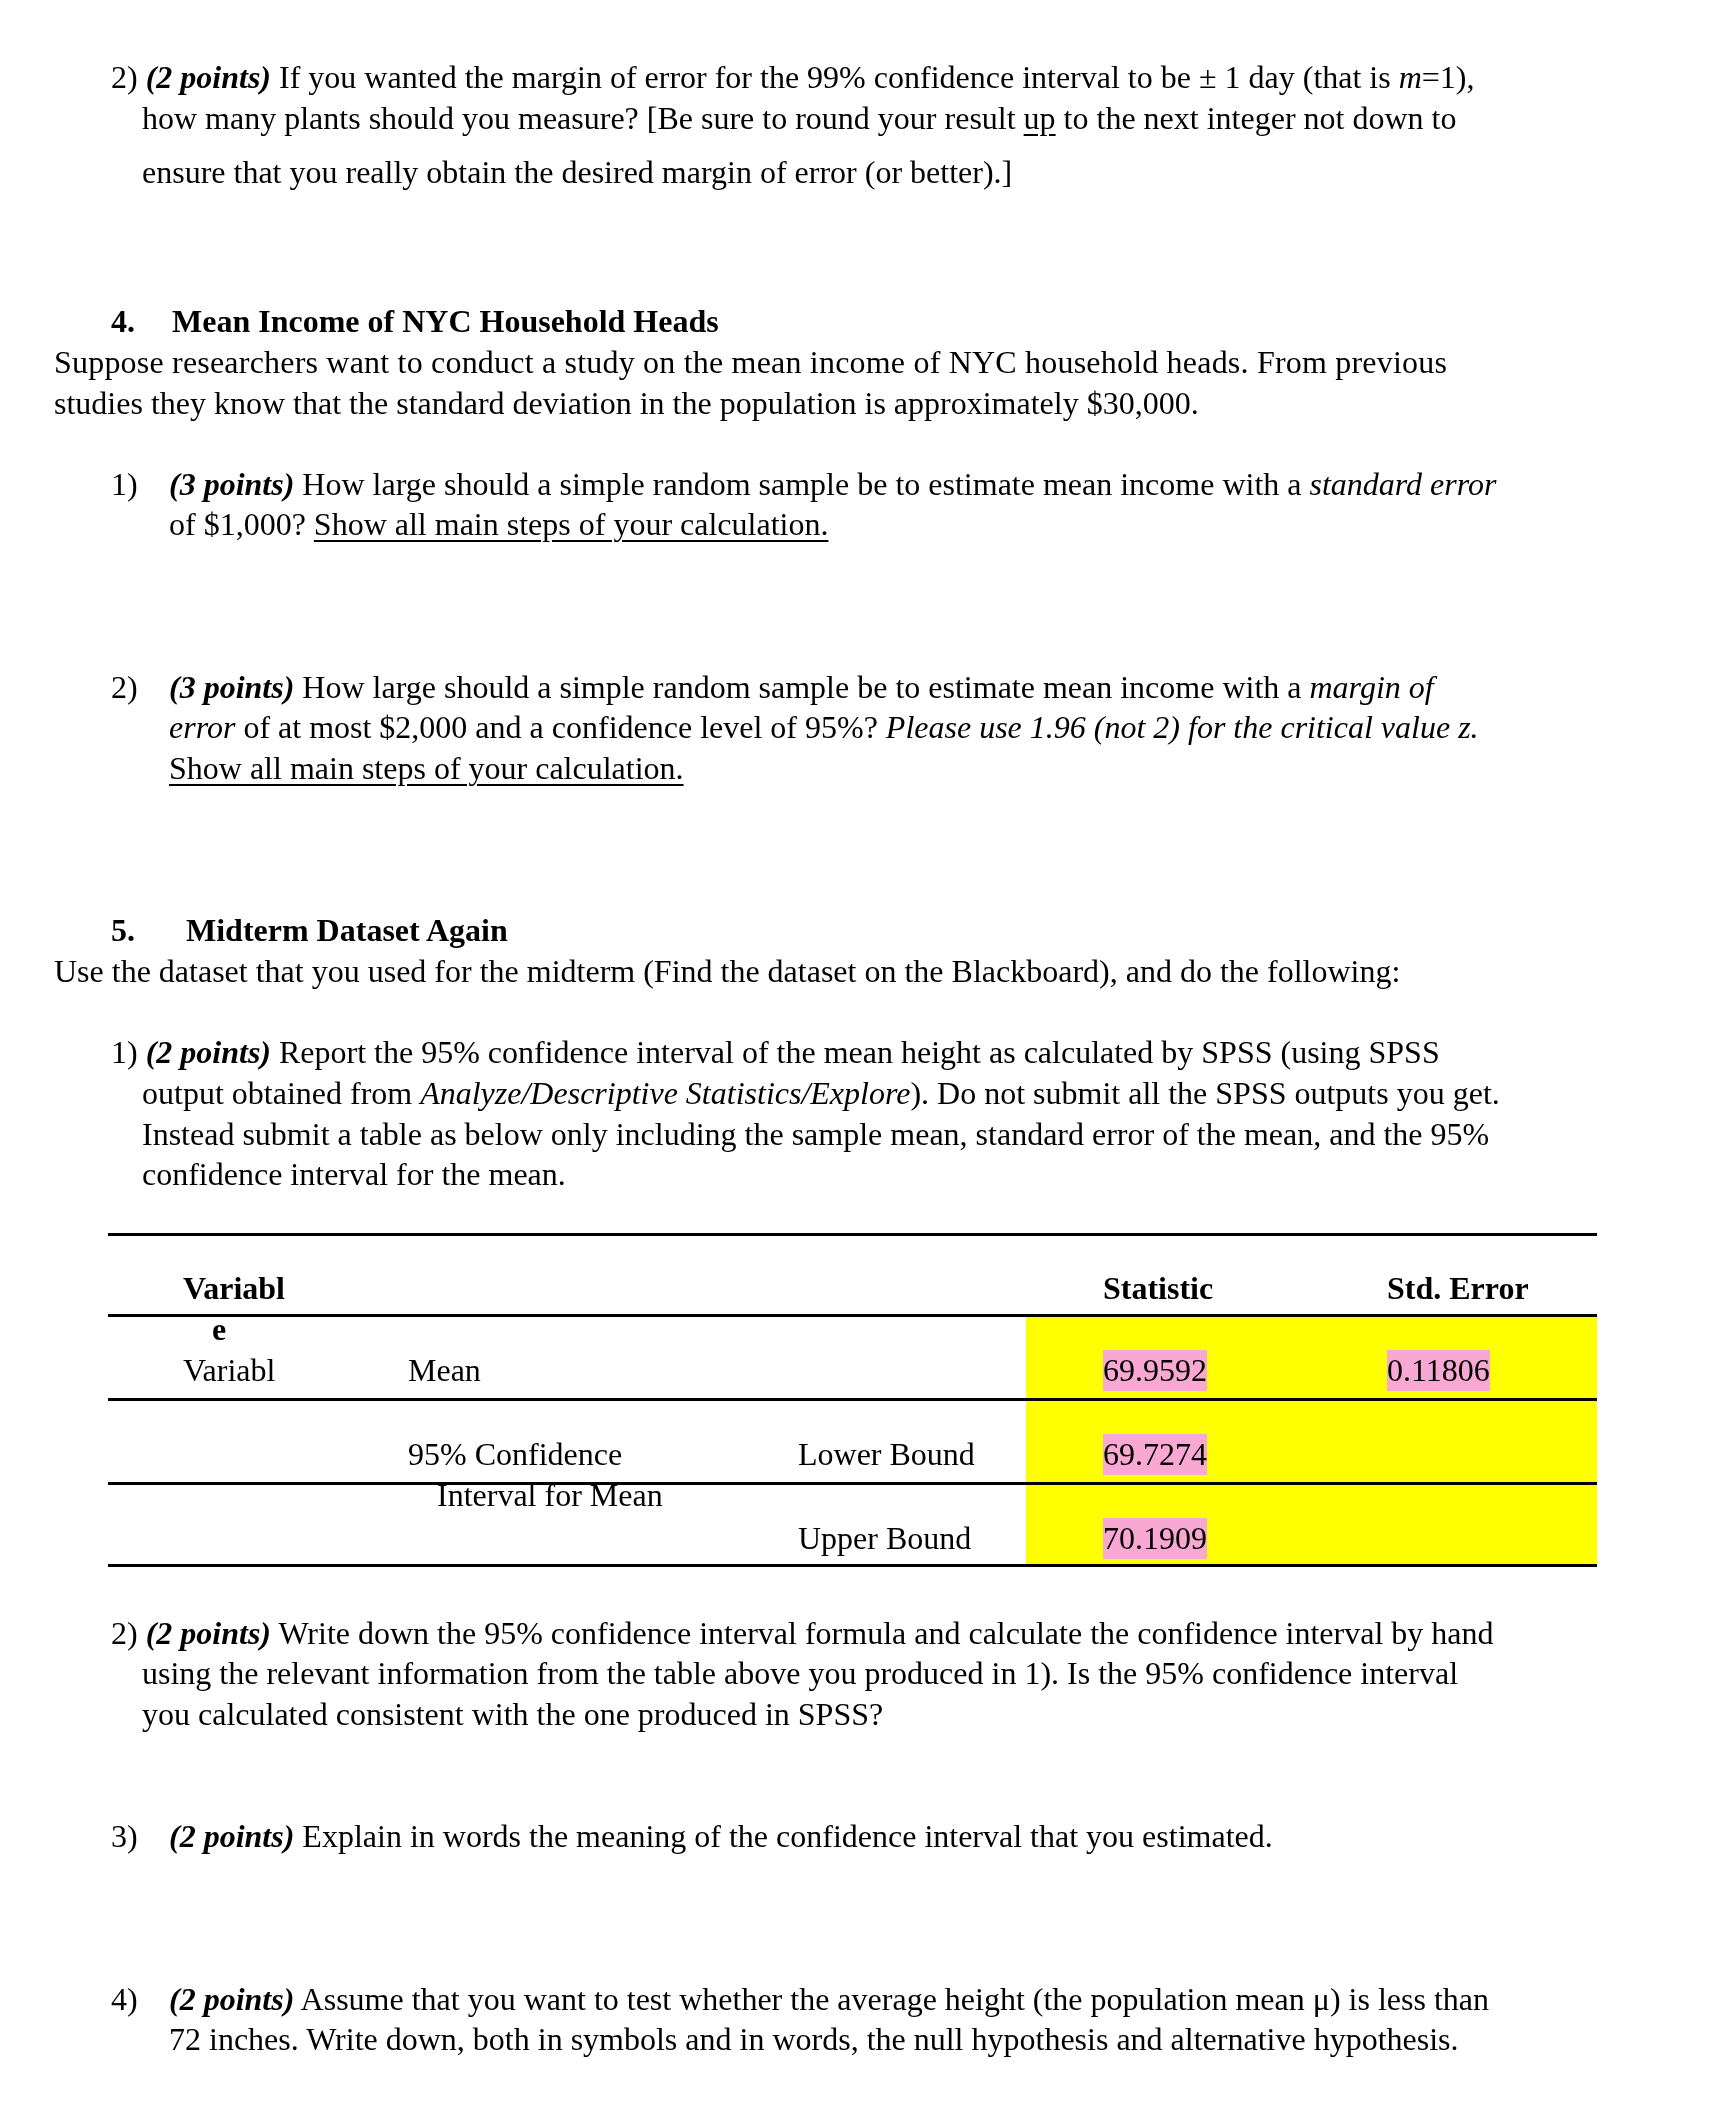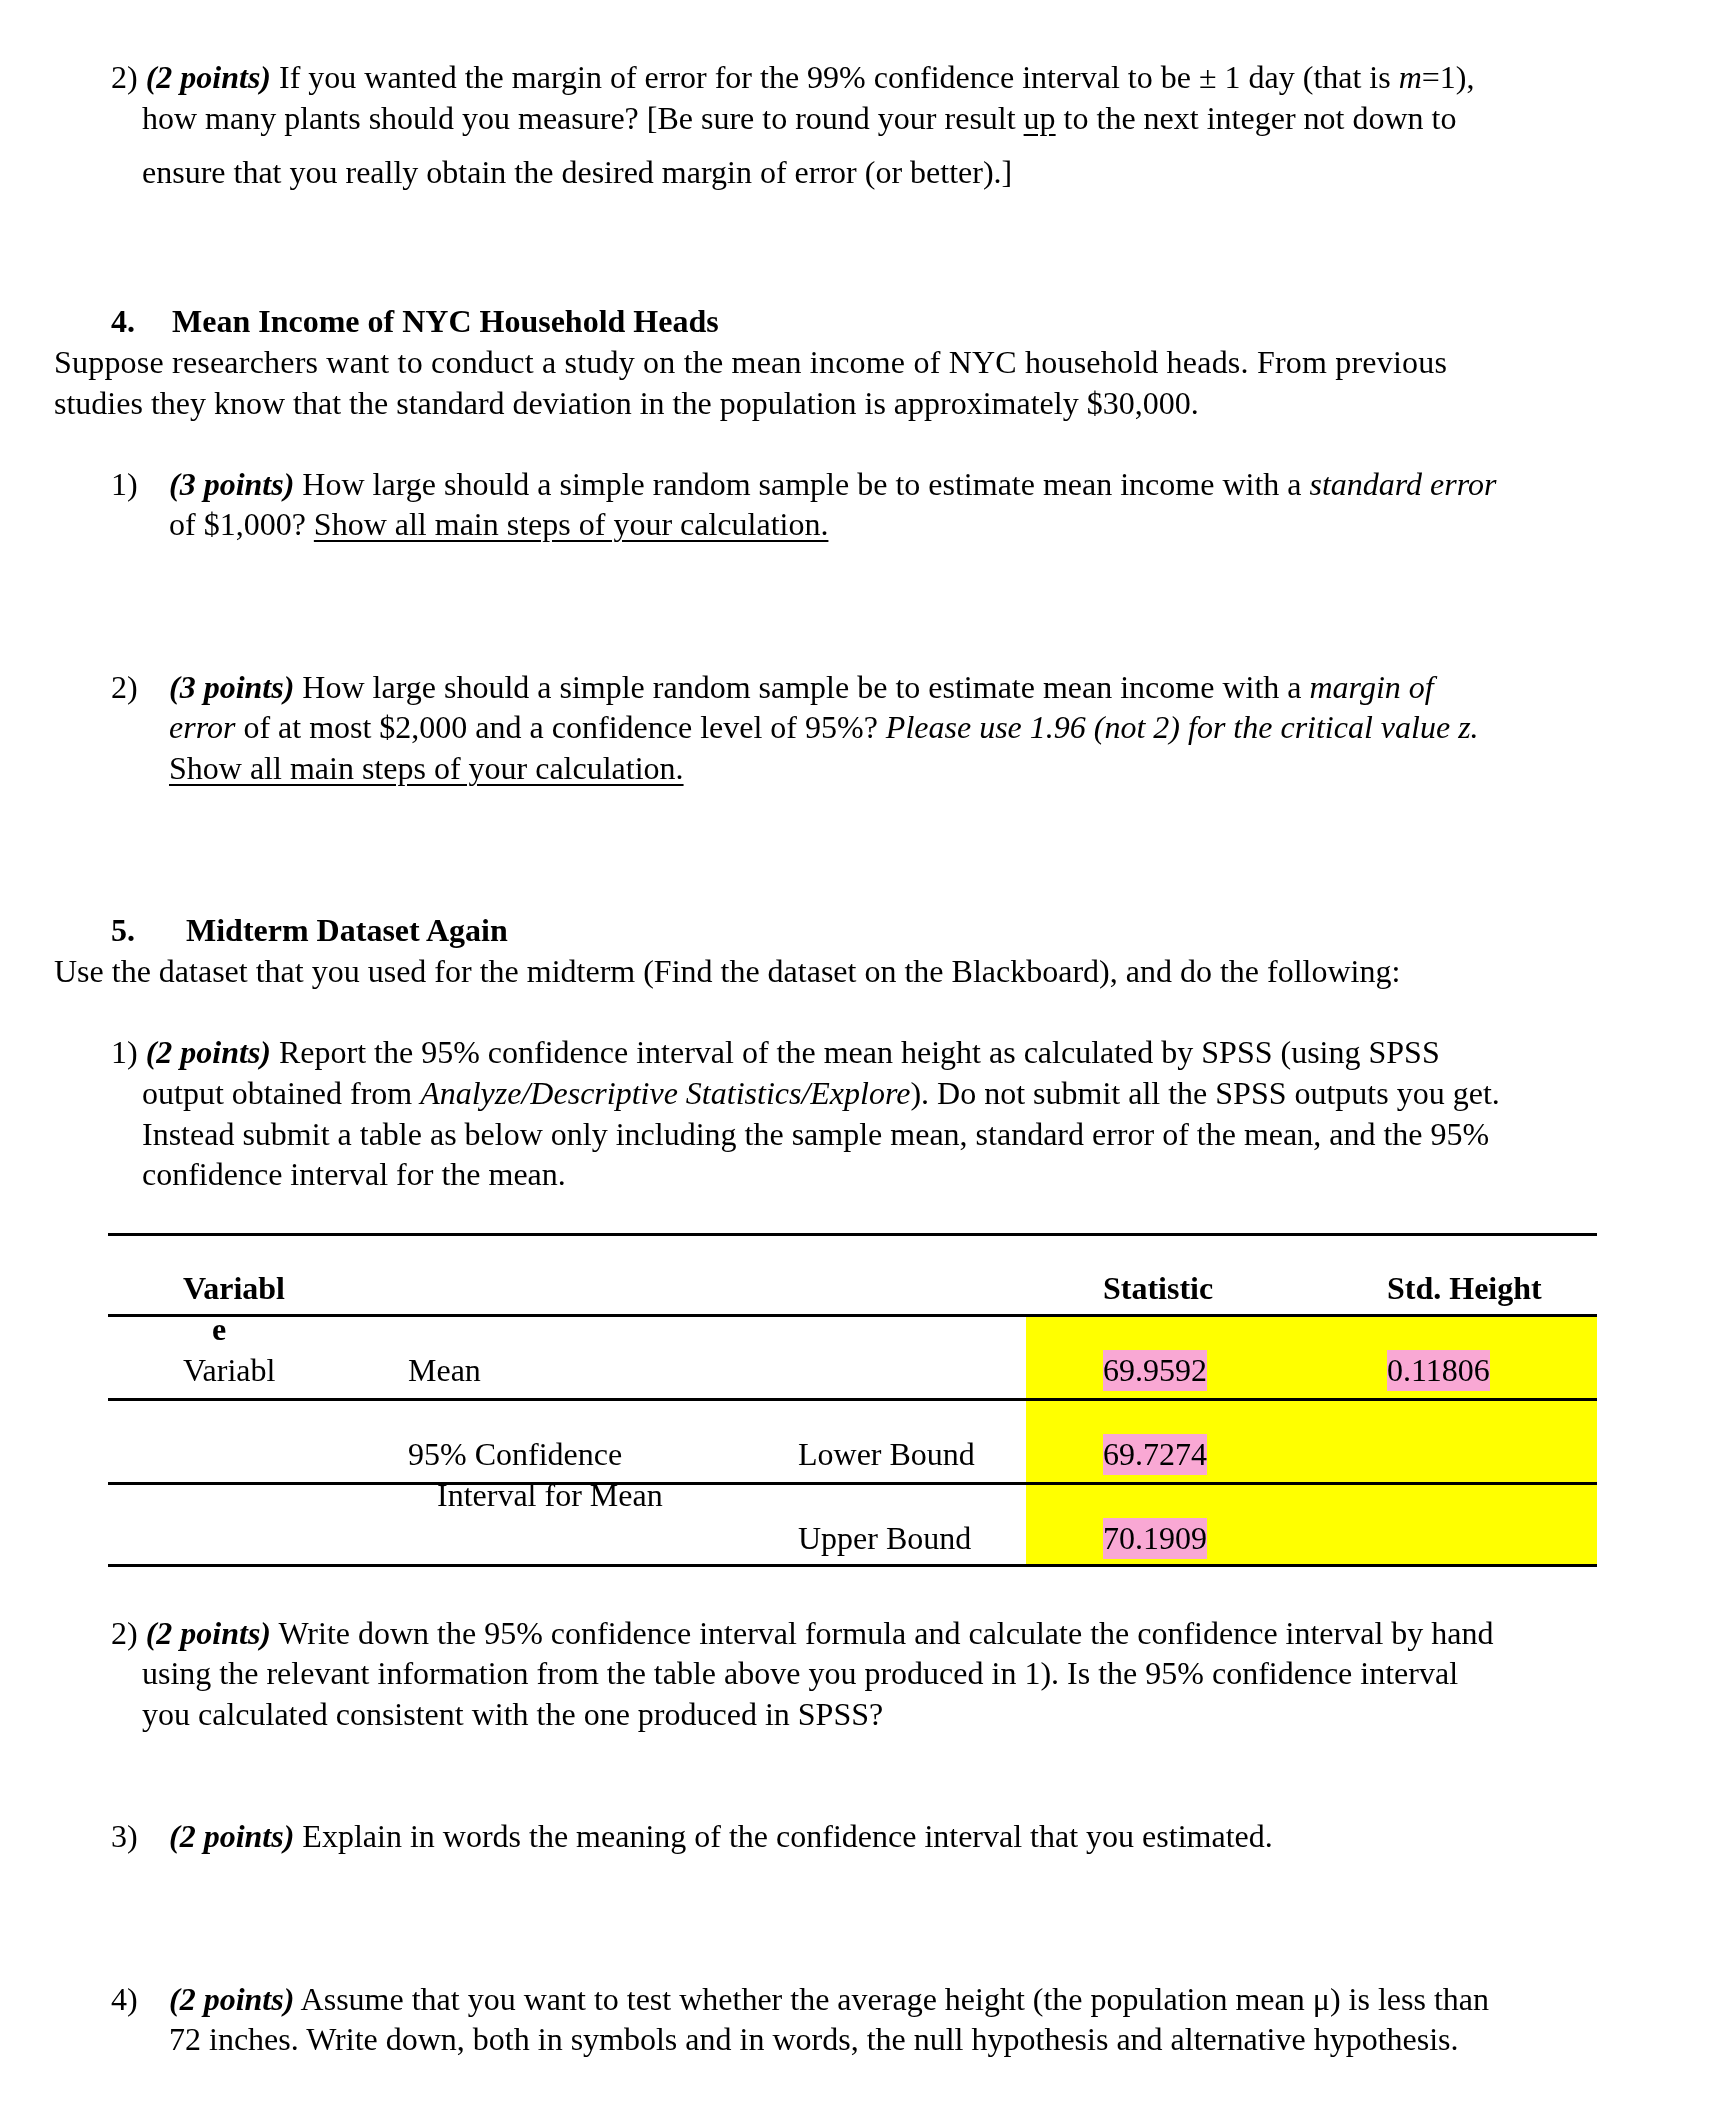--- a/index.html
+++ b/index.html
@@ -71,21 +71,21 @@
 
   <div class="hl-line" style="top:1233px;"></div>
   <div class="hl-line" style="top:1314px;"></div>
   <div class="hl-line" style="top:1398px;"></div>
   <div class="hl-line" style="top:1482px;"></div>
   <div class="hl-line" style="top:1564px;"></div>
 
   <div class="cell b" style="left:183px; top:1238px;">Variabl</div>
   <div class="cell b" style="left:212px; top:1279px;">e</div>
   <div class="cell b" style="left:1103px; top:1238px;">Statistic</div>
-  <div class="cell b" style="left:1387px; top:1238px;">Std. Height</div>
+  <div class="cell b" style="left:1387px; top:1238px;">Std. Error</div>
 
   <div>
     <div class="cell" style="left:183px; top:1320px;">Variabl</div>
     <div class="cell" style="left:408px; top:1320px;text-align:right;">Mean</div>
     <div class="cell green" style="left:1103px; top:1320px;">69.9592</div>
     <div class="cell green" style="left:1387px; top:1320px;">0.11806</div>
   </div>
 
   <div>
     <div class="cell" style="left:408px; top:1404px;">95% Confidence</div>

